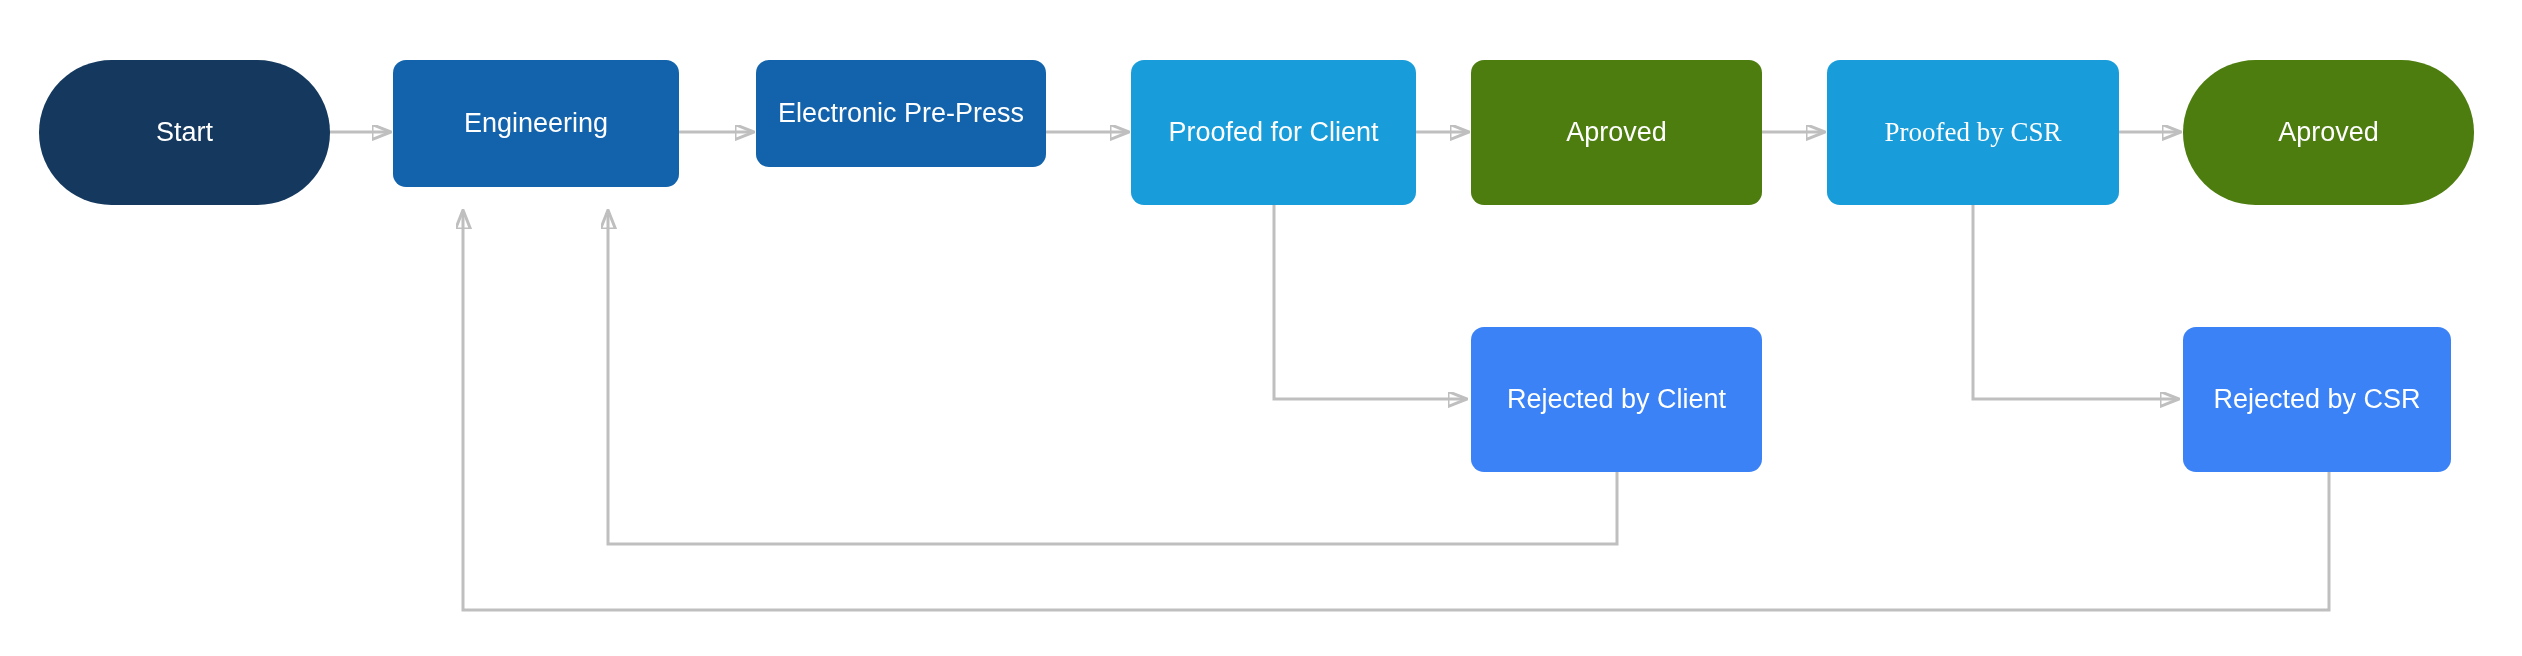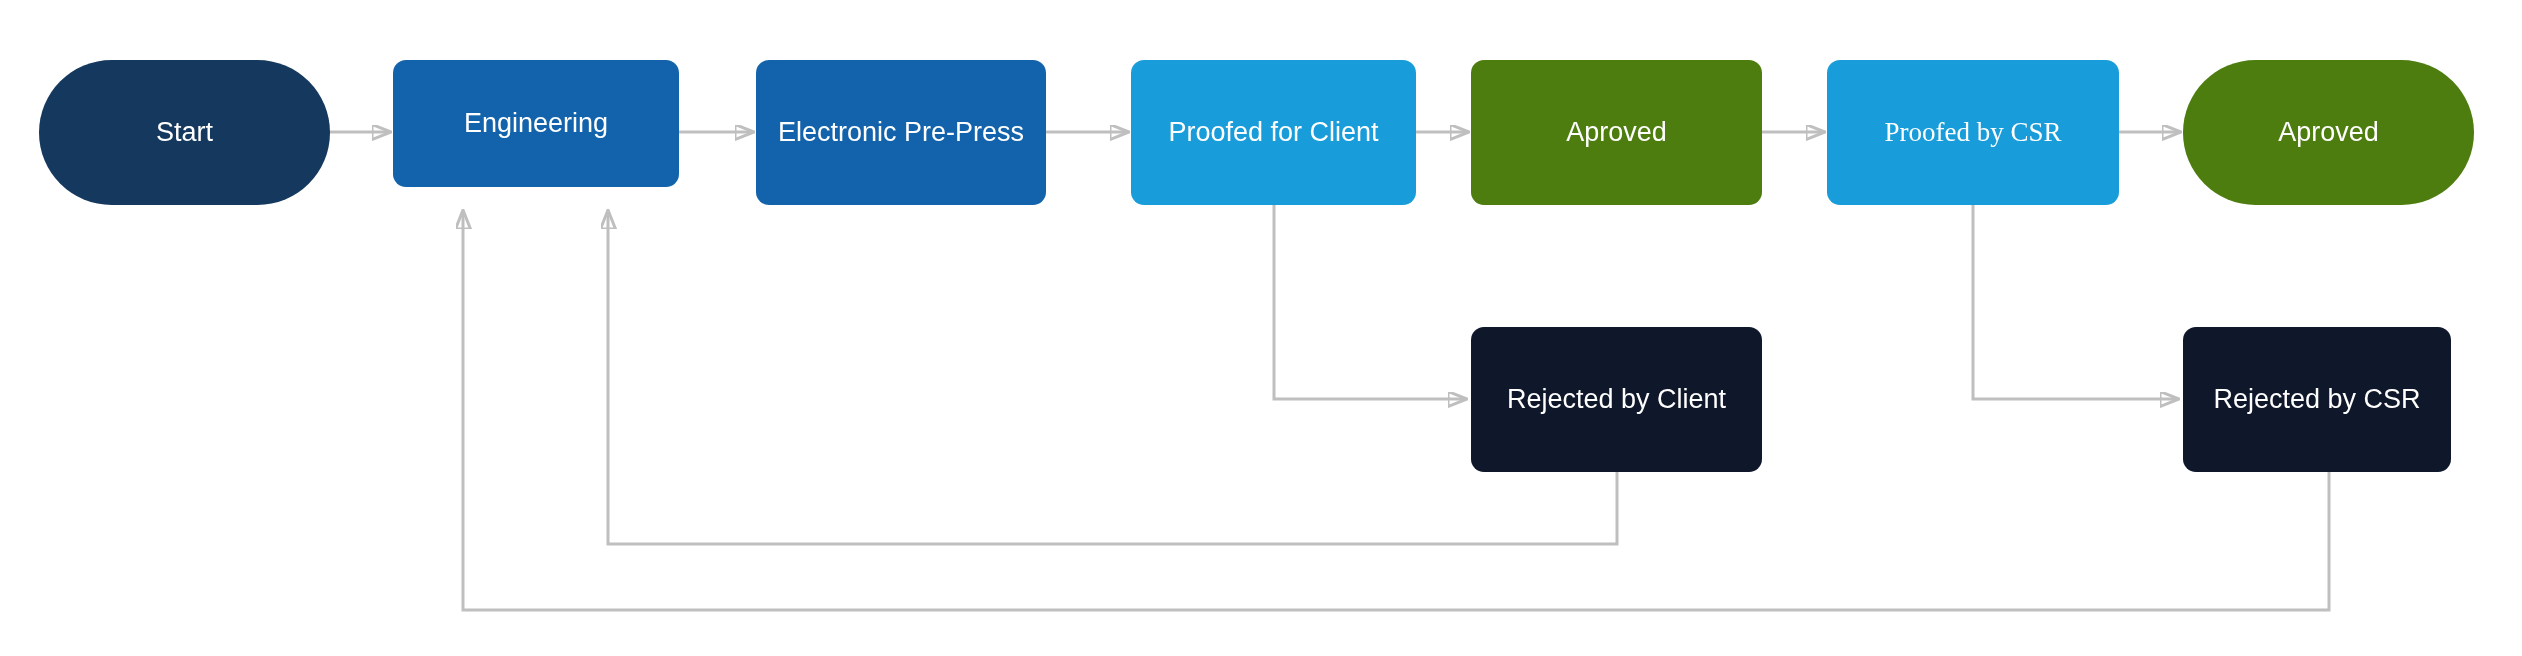--- a/index.html
+++ b/index.html
@@ -40,26 +40,26 @@
     border-radius: 13px;
     box-sizing: border-box;
     cursor: default;
     user-select: none;
   }
   .node.pill { border-radius: 73px; }
   .c-start    { background: #15395e; text-align: right; }
   .c-process  { background: #1263ab; }
   .c-proof    { background: #189dda; }
   .c-approved { background: #4d7c0f; }
-  .c-rejected { background: #0f172a; }
+  .c-rejected { background: #3b82f6; }
 
   
   .n-start          { left: 39px;   top: 60px;  width: 291px; height: 145px; }
   .n-engineering    { left: 393px;  top: 60px;  width: 286px; height: 127px; align-items: center; }
-  .n-epp            { left: 756px;  top: 60px;  width: 290px; height: 145px; }
+  .n-epp            { left: 756px;  top: 60px;  width: 290px; height: 107px; }
   .n-pfc            { left: 1131px; top: 60px;  width: 285px; height: 145px; }
   .n-aproved1       { left: 1471px; top: 60px;  width: 291px; height: 145px; }
   .n-pbcsr          { left: 1827px; top: 60px;  width: 292px; height: 145px; font-family: Liberation Serif, serif; }
   .n-aproved2       { left: 2183px; top: 60px;  width: 291px; height: 145px; }
   .n-rej-client     { left: 1471px; top: 327px; width: 291px; height: 145px; }
   .n-rej-csr        { left: 2183px; top: 327px; width: 268px; height: 145px; }
 </style>
 </head>
 <body>
 

